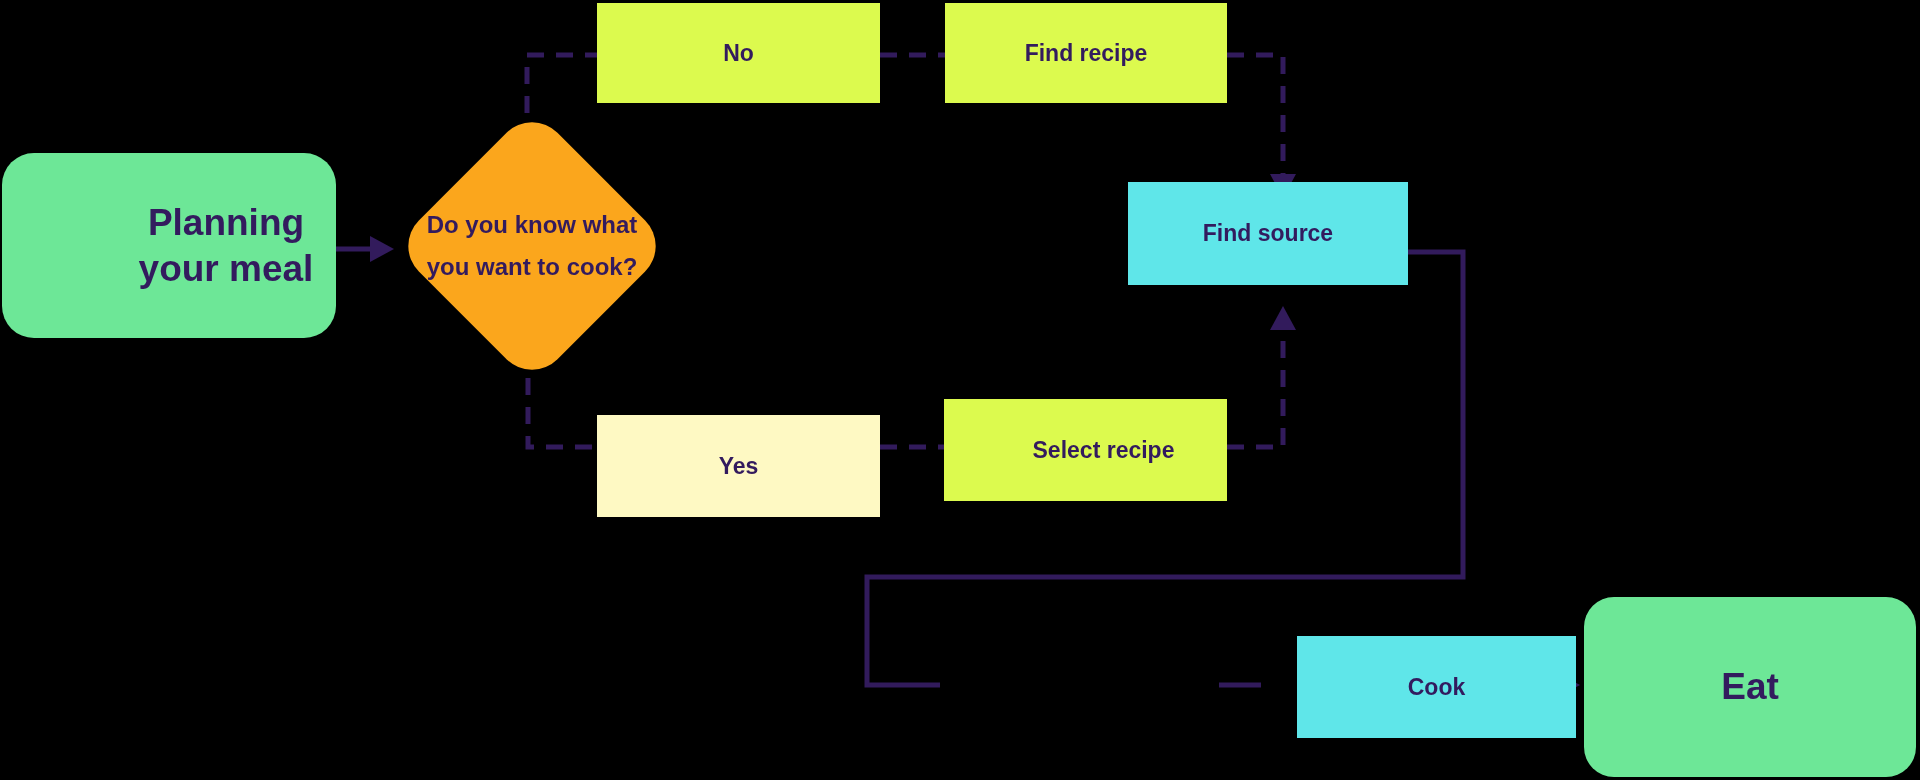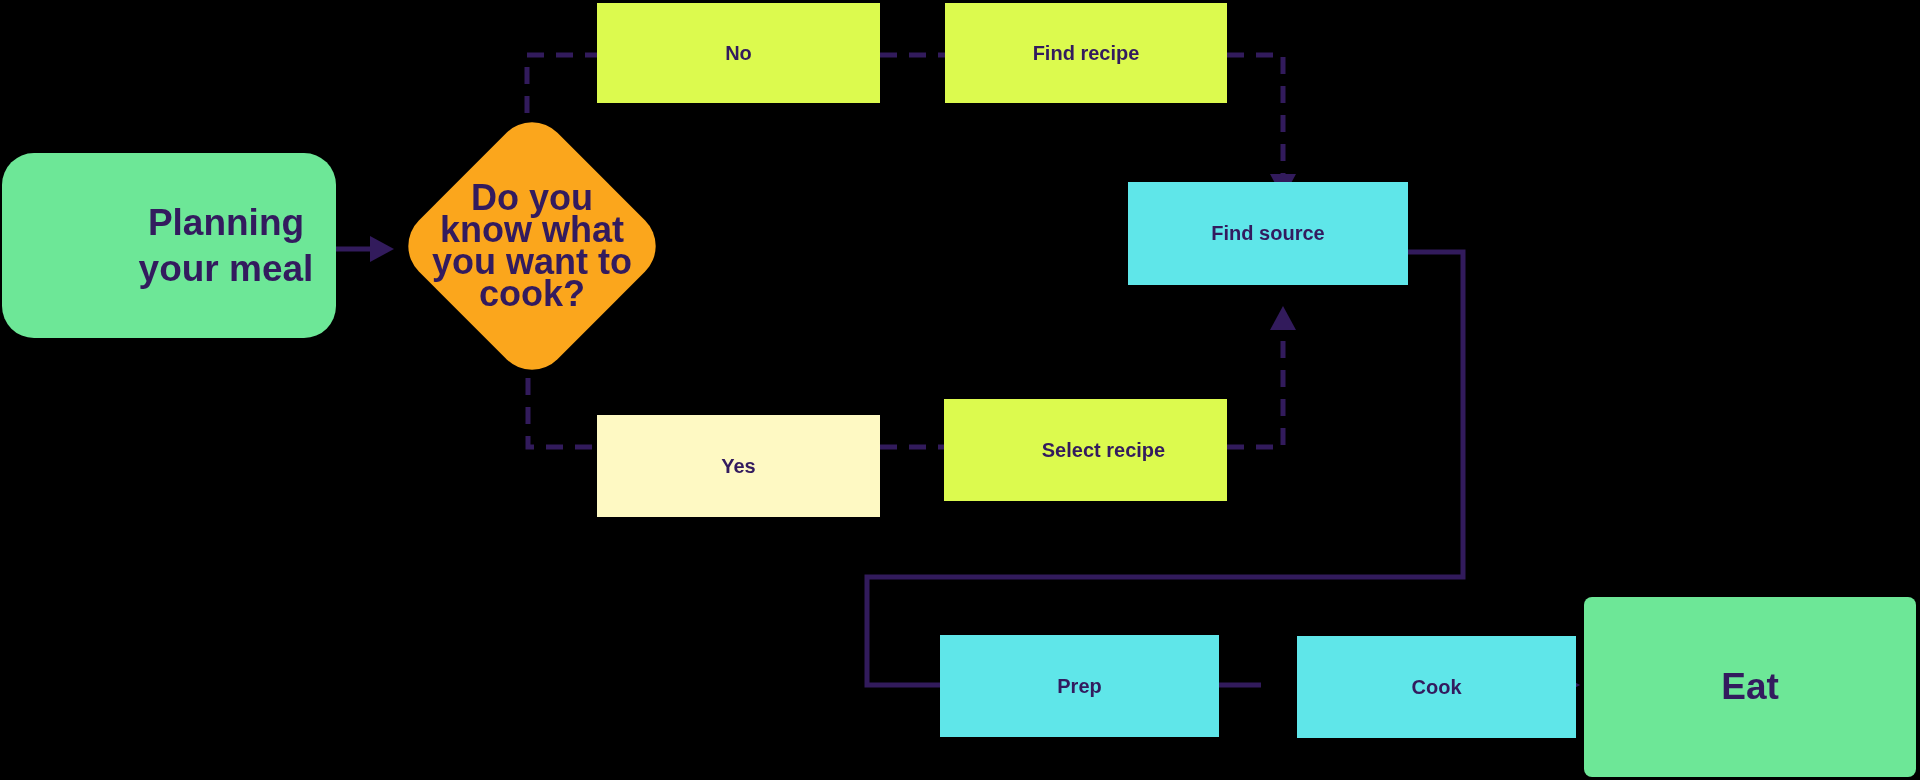--- a/index.html
+++ b/index.html
@@ -10,30 +10,30 @@
   .node {
     position:absolute; display:flex; align-items:center; justify-content:center;
     text-align:center; font-weight:bold; color:#331b5e; box-sizing:border-box;
   }
   .node .lbl { display:block; }
   
   #node-planning { left:2px; top:153px; width:334px; height:185px;
     background:#6de797; border-radius:32px; font-size:37px; line-height:46px;justify-content:flex-end; }
   #node-planning .lbl { width:220px; }
   #node-eat { left:1584px; top:597px; width:332px; height:180px;
-    background:#6de797; border-radius:8px; font-size:37px; }
+    background:#6de797; border-radius:30px; font-size:37px; }
   
   #node-decision-shape { position:absolute; left:434px; top:148px; width:196px; height:196px;
     background:#fba61c; border-radius:36px; transform:rotate(45deg); }
   #node-decision-label { position:absolute; left:412px; top:160px; width:240px; height:172px;
     display:flex; align-items:center; justify-content:center; text-align:center;
-    font-weight:bold; color:#331b5e; font-size:36px; line-height:32px; }
+    font-weight:bold; color:#331b5e; font-size:24px; line-height:42px; }
   #node-decision-label .lbl { width:212px; }
   
-  .proc { font-size:20px; }
+  .proc { font-size:23px; }
   #node-no            { left:597px;  top:3px;   width:283px; height:100px; background:#dcfa4e; }
   #node-find-recipe   { left:945px;  top:3px;   width:282px; height:100px; background:#dcfa4e;align-items:center; }
   #node-find-source   { left:1128px; top:182px; width:280px; height:103px; background:#5fe6e9; }
   #node-yes           { left:597px;  top:415px; width:283px; height:102px; background:#fef9c3; }
   #node-select-recipe { left:944px;  top:399px; width:283px; height:102px; background:#dcfa4e;padding-left:36px; }
   #node-prep          { left:940px;  top:635px; width:279px; height:102px; background:#5fe6e9; }
   #node-cook          { left:1261px; top:636px; width:279px; height:102px; background:#5fe6e9;margin-left:36px; }
   #connector-layer { position:absolute; left:0; top:0; width:1920px; height:780px; }
   .edge-solid  { stroke:#321b5c; stroke-width:5; fill:none; }
   .edge-dashed { stroke:#321b5c; stroke-width:5; fill:none; stroke-dasharray:17 12; }
@@ -88,23 +88,20 @@
   </div>
   <div class="node proc" id="node-find-source">
     <span class="lbl">Find source</span>
   </div>
   <div class="node proc" id="node-yes">
     <span class="lbl">Yes</span>
   </div>
   <div class="node proc" id="node-select-recipe">
     <span class="lbl">Select recipe</span>
   </div>
-  <div class="node proc" id="node-prep">
-    <span class="lbl">Prep</span>
-  </div>
   <div class="node proc" id="node-cook">
     <span class="lbl">Cook</span>
   </div>
 
   <div class="node" id="node-eat">
     <span class="lbl">Eat</span>
   </div>
 
 </div>
 

